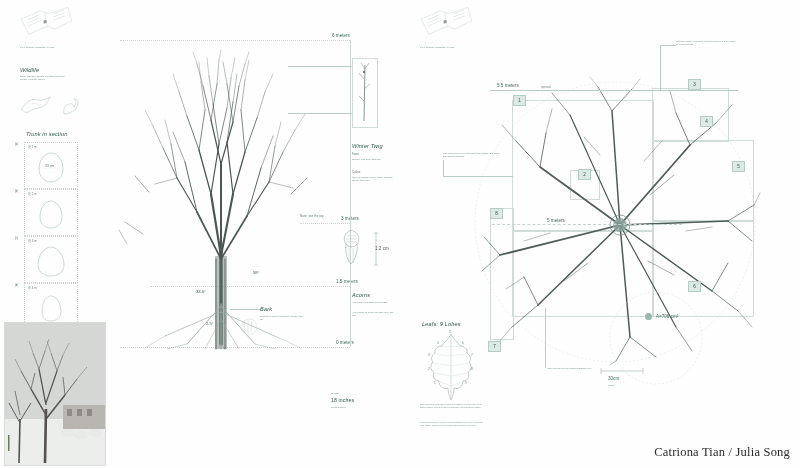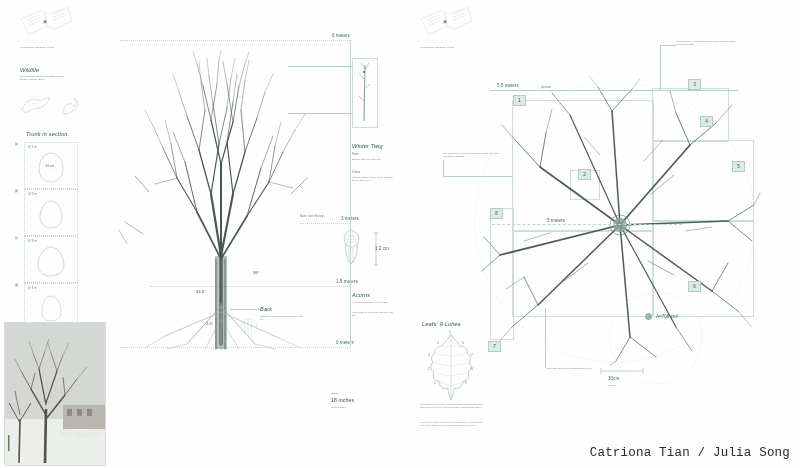--- a/index.html
+++ b/index.html
@@ -21,21 +21,21 @@
   .rule-dash{border-top:.4px dashed #c2d4cf;}
   .rule-dot{border-top:.5px dotted #c6d6d1;}
   .box{position:absolute;border:.4px solid #cfdcd8;}
   .callout{position:absolute;width:11px;height:9px;background:#dce9e4;
            border:.4px solid #b3ccc4;display:flex;align-items:center;
            justify-content:center;font-size:4.6px;color:#2e5a4d;}
   .photo{position:absolute;left:4px;top:322px;width:100px;height:142px;
          background:linear-gradient(#c9ccc8,#e2e4e1 48%,#eceeec);
          border:.4px solid #d8dcd9;overflow:hidden;}
   .sig{position:absolute;right:10px;bottom:8px;font-size:12.5px;color:#2a2a2a;
-       letter-spacing:.2px;font-family:Liberation Mono, monospace;}
+       letter-spacing:.2px;font-family:Liberation Serif, serif;}
   .logo{position:absolute;width:54px;height:34px;transform:rotate(-7deg);opacity:.5;}
   svg{display:block;overflow:visible;}
   .sectbox{position:absolute;width:52px;height:45px;border:.4px dotted #c6d5d0;}
   .leafcap{font-size:2.3px;line-height:1.5;color:#7b948d;}
 </style>
 </head>
 <body>
 
 <div class="poster">
 

